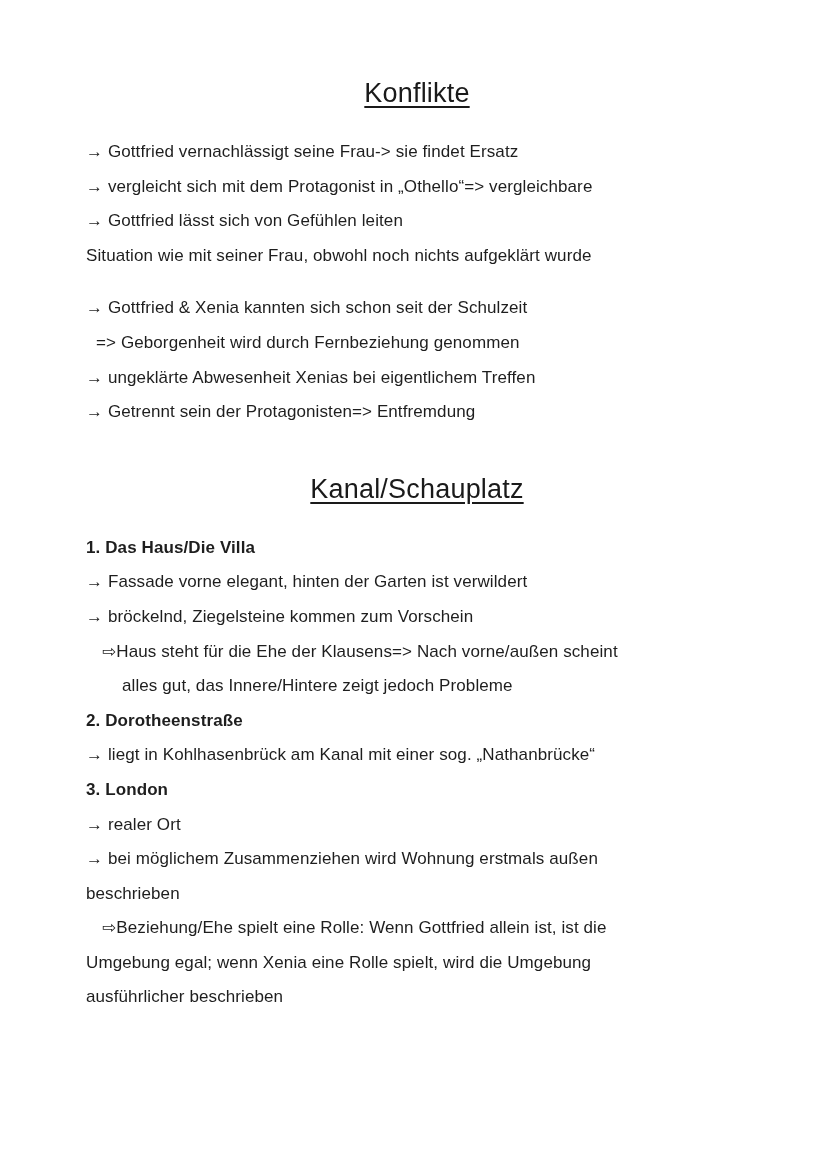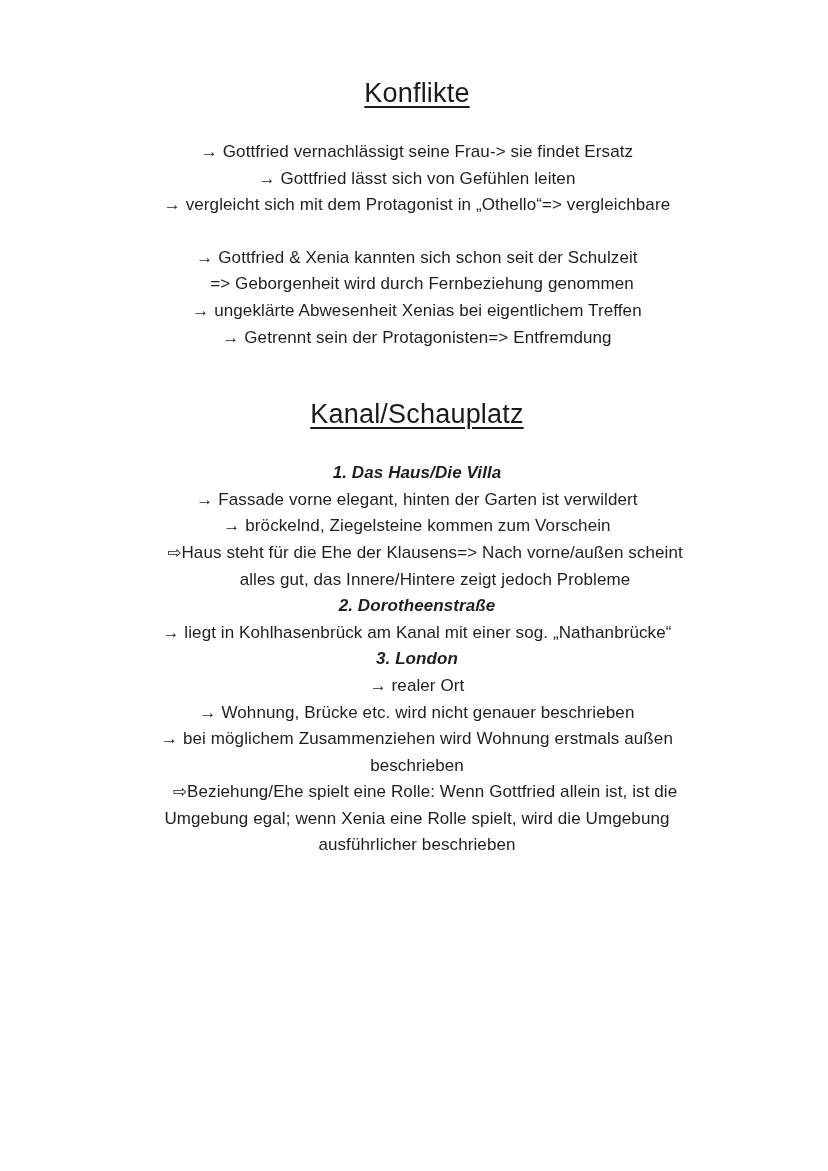--- a/index.html
+++ b/index.html
@@ -32,45 +32,44 @@
     text-align: center;
     text-decoration: underline;
     text-decoration-thickness: 1.5px;
     text-underline-offset: 4px;
     letter-spacing: 0.2px;
     color: #1a1a1a;
   }
   section.sec-motive { margin-top: 26px; }
   section.sec-orte   { margin-top: 48px; }
   p.line {
-    margin: 0;
+    margin: 8px;
     padding: 0;
     white-space: pre-wrap;
-    text-align: center;
   }
   p.line.indent-sm { padding-left: 10px; }  
   p.line.indent-md { padding-left: 16px; }  
   p.line.indent-lg { padding-left: 36px; }  
   p.line.subhead {
     font-weight: 700;
-    font-style: italic;
     letter-spacing: 0.1px;
   }
 </style>
 </head>
 <body>
 
 <main class="page">
 
   <section class="sec-konflikte">
     <h2 class="section-heading">Konflikte</h2>
     <div>
       <p class="line">→ Gottfried vernachlässigt seine Frau-&gt; sie findet Ersatz</p>
+      <p class="line">→ vergleicht sich mit dem Protagonist in „Othello“=&gt; vergleichbare</p>
       <p class="line">→ Gottfried lässt sich von Gefühlen leiten</p>
-      <p class="line">→ vergleicht sich mit dem Protagonist in „Othello“=&gt; vergleichbare</p>
+      <p class="line">Situation wie mit seiner Frau, obwohl noch nichts aufgeklärt wurde</p>
     </div>
   </section>
 
   <section class="sec-motive">
     <div>
       <p class="line">→ Gottfried &amp; Xenia kannten sich schon seit der Schulzeit</p>
       <p class="line indent-sm">=&gt; Geborgenheit wird durch Fernbeziehung genommen</p>
       <p class="line">→ ungeklärte Abwesenheit Xenias bei eigentlichem Treffen</p>
       <p class="line">→ Getrennt sein der Protagonisten=&gt; Entfremdung</p>
     </div>
@@ -81,21 +80,20 @@
     <div>
       <p class="line subhead">1. Das Haus/Die Villa</p>
       <p class="line">→ Fassade vorne elegant, hinten der Garten ist verwildert</p>
       <p class="line">→ bröckelnd, Ziegelsteine kommen zum Vorschein</p>
       <p class="line indent-md">⇨Haus steht für die Ehe der Klausens=&gt; Nach vorne/außen scheint</p>
       <p class="line indent-lg">alles gut, das Innere/Hintere zeigt jedoch Probleme</p>
       <p class="line subhead">2. Dorotheenstraße</p>
       <p class="line">→ liegt in Kohlhasenbrück am Kanal mit einer sog. „Nathanbrücke“</p>
       <p class="line subhead">3. London</p>
       <p class="line">→ realer Ort</p>
-      <p class="line">→ Wohnung, Brücke etc. wird nicht genauer beschrieben</p>
       <p class="line">→ bei möglichem Zusammenziehen wird Wohnung erstmals außen</p>
       <p class="line">beschrieben</p>
       <p class="line indent-md">⇨Beziehung/Ehe spielt eine Rolle: Wenn Gottfried allein ist, ist die</p>
       <p class="line">Umgebung egal; wenn Xenia eine Rolle spielt, wird die Umgebung</p>
       <p class="line">ausführlicher beschrieben</p>
     </div>
   </section>
 
 </main>
 

